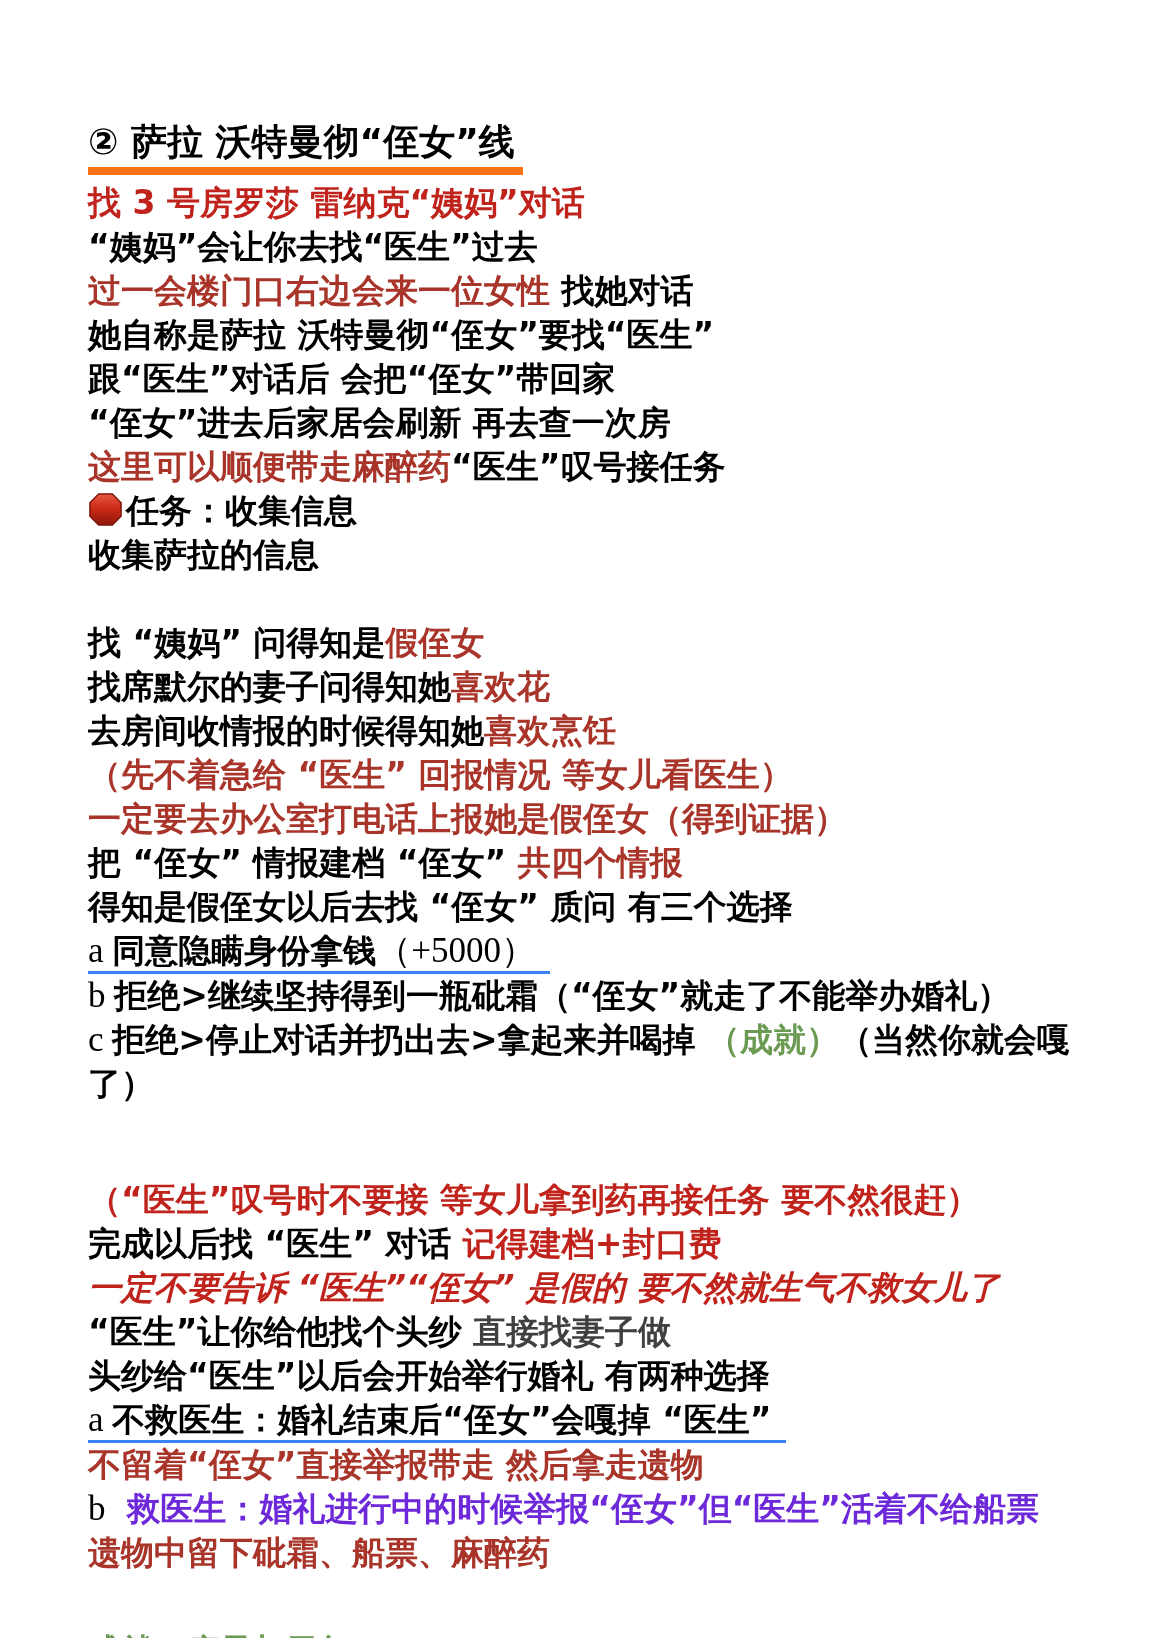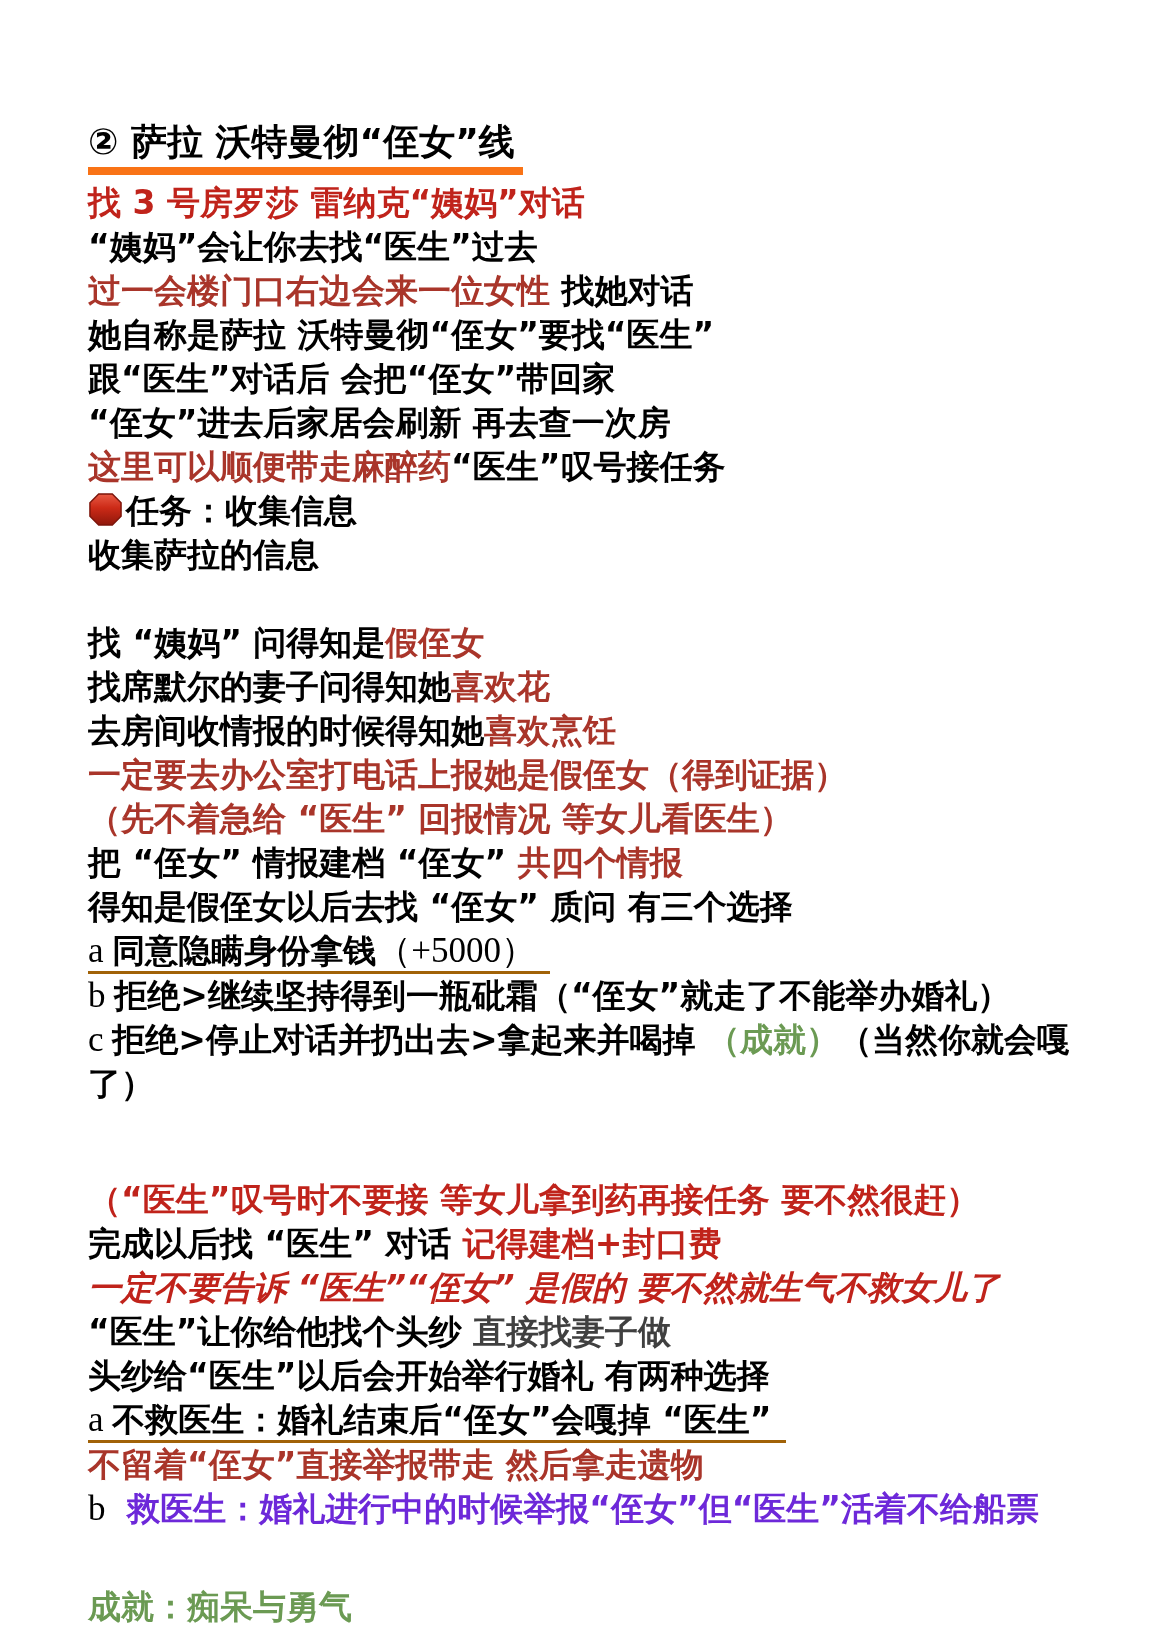--- a/index.html
+++ b/index.html
@@ -34,21 +34,21 @@
     white-space: pre-wrap;
   }
   .seg { }
   .serif {
     font-family: "Liberation Serif", "DejaVu Serif", serif;
     font-weight: normal;
     font-size: 35px;
   }
   .underlined {
     display: inline-block;
-    border-bottom: 3px solid #a16207;
+    border-bottom: 3px solid #3b82f6;
     padding-bottom: 0px;
     padding-right: 14px;
     line-height: 40px;
   }
   .spacer-sm { height: 44px; }
   .spacer-md { height: 54px; }
   .spacer-lg { height: 72px; }
   .stop-icon {
     display: inline-block;
     width: 35px;
@@ -80,32 +80,33 @@
       <stop offset="1" stop-color="#8f170b"></stop>
     </linearGradient>
   </defs>
   <polygon points="11,2 25,2 34,11 34,25 25,34 11,34 2,25 2,11" fill="url(#octg)" stroke="#7c140a" stroke-width="1.5"></polygon>
 </svg><span class="seg" style="color: rgb(0, 0, 0);">任务：收集信息</span></div>
       <div class="line"><span class="seg" style="color: rgb(0, 0, 0);">收集萨拉的信息</span></div>
       <div class="spacer-sm"></div>
       <div class="line"><span class="seg" style="color: rgb(0, 0, 0);">找 “姨妈” 问得知是</span><span class="seg" style="color: rgb(169, 53, 42);">假侄女</span></div>
       <div class="line"><span class="seg" style="color: rgb(0, 0, 0);">找席默尔的妻子问得知她</span><span class="seg" style="color: rgb(169, 53, 42);">喜欢花</span></div>
       <div class="line"><span class="seg" style="color: rgb(0, 0, 0);">去房间收情报的时候得知她</span><span class="seg" style="color: rgb(169, 53, 42);">喜欢烹饪</span></div>
+      <div class="line"><span class="seg" style="color: rgb(169, 53, 42);">（先不着急给 “医生” 回报情况 等女儿看医生）</span></div>
       <div class="line"><span class="seg" style="color: rgb(169, 53, 42);">一定要去办公室打电话上报她是假侄女（得到证据）</span></div>
-      <div class="line"><span class="seg" style="color: rgb(169, 53, 42);">（先不着急给 “医生” 回报情况 等女儿看医生）</span></div>
       <div class="line"><span class="seg" style="color: rgb(0, 0, 0);">把 “侄女” 情报建档 “侄女” </span><span class="seg" style="color: rgb(169, 53, 42);">共四个情报</span></div>
       <div class="line"><span class="seg" style="color: rgb(0, 0, 0);">得知是假侄女以后去找 “侄女” 质问 有三个选择</span></div>
       <div class="line"><span class="underlined"><span class="seg serif" style="color: rgb(0, 0, 0);">a </span><span class="seg" style="color: rgb(0, 0, 0);">同意隐瞒身份拿钱</span><span class="seg serif" style="color: rgb(0, 0, 0);">（+5000）</span></span></div>
       <div class="line"><span class="seg serif" style="color: rgb(0, 0, 0);">b </span><span class="seg" style="color: rgb(0, 0, 0);">拒绝&gt;继续坚持得到一瓶砒霜（“侄女”就走了不能举办婚礼）</span></div>
       <div class="line"><span class="seg serif" style="color: rgb(0, 0, 0);">c </span><span class="seg" style="color: rgb(0, 0, 0);">拒绝&gt;停止对话并扔出去&gt;拿起来并喝掉 </span><span class="seg" style="color: rgb(107, 154, 83);">（成就）</span><span class="seg" style="color: rgb(0, 0, 0);">（当然你就会嘎了）</span></div>
       <div class="spacer-lg"></div>
       <div class="line"><span class="seg" style="color: rgb(192, 35, 27);">（“医生”叹号时不要接 等女儿拿到药再接任务 要不然很赶）</span></div>
       <div class="line"><span class="seg" style="color: rgb(0, 0, 0); margin-top: 20px;">完成以后找 “医生” 对话 </span><span class="seg" style="color: rgb(192, 35, 27);">记得建档+封口费</span></div>
       <div class="line"><span class="seg" style="color: rgb(192, 35, 27); font-style: italic;">一定不要告诉 “医生”“侄女” 是假的 要不然就生气不救女儿了</span></div>
       <div class="line"><span class="seg" style="color: rgb(0, 0, 0); text-align: right;">“医生”让你给他找个头纱 </span><span class="seg" style="color: #404040;">直接找妻子做</span></div>
       <div class="line"><span class="seg" style="color: rgb(0, 0, 0);">头纱给“医生”以后会开始举行婚礼 有两种选择</span></div>
       <div class="line"><span class="underlined"><span class="seg serif" style="color: rgb(0, 0, 0);">a </span><span class="seg" style="color: rgb(0, 0, 0);">不救医生：婚礼结束后“侄女”会嘎掉 “医生”</span></span></div>
       <div class="line"><span class="seg" style="color: rgb(169, 53, 42);">不留着“侄女”直接举报带走 然后拿走遗物</span></div>
       <div class="line"><span class="seg serif" style="color: rgb(0, 0, 0);">b </span><span class="seg" style="color: #6d28d9; margin-left: 13px;">救医生：婚礼进行中的时候举报“侄女”但“医生”活着不给船票</span></div>
+      <div class="line"><span class="seg" style="color: rgb(169, 53, 42);">遗物中留下砒霜、船票、麻醉药</span></div>
       <div class="spacer-md"></div>
       <div class="line"><span class="seg" style="color: rgb(107, 154, 83);">成就：痴呆与勇气</span></div>
     </div>
 </div>
 
 </body></html>

